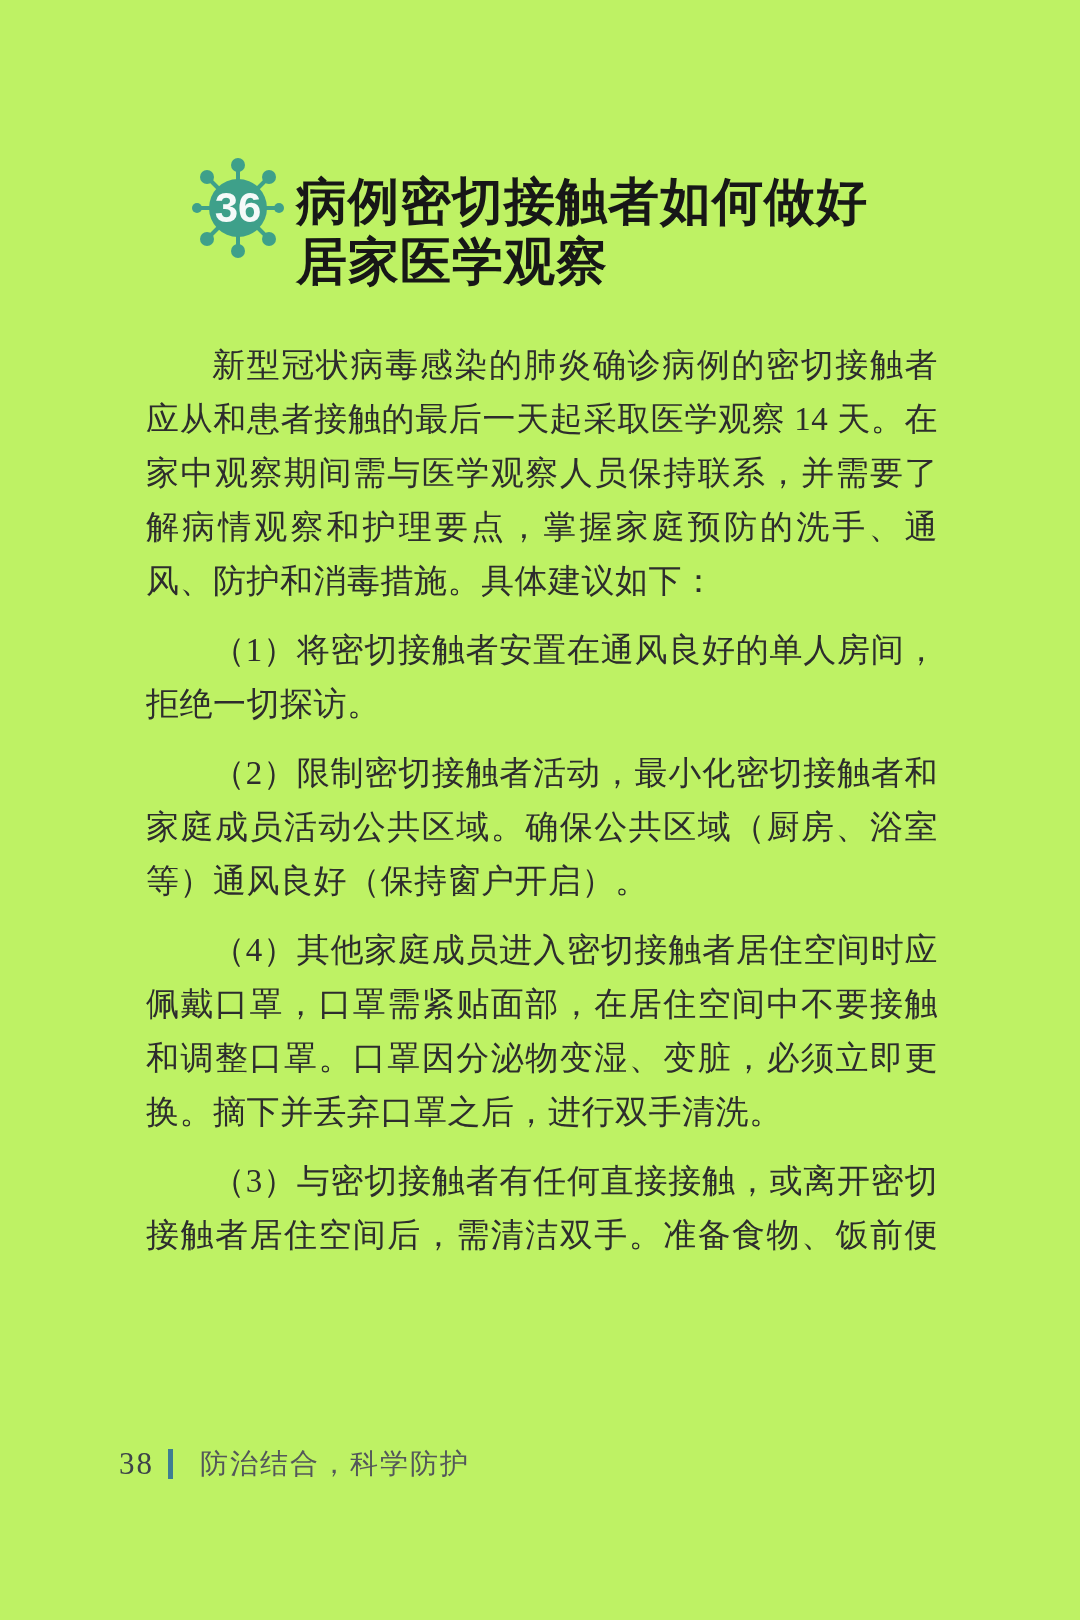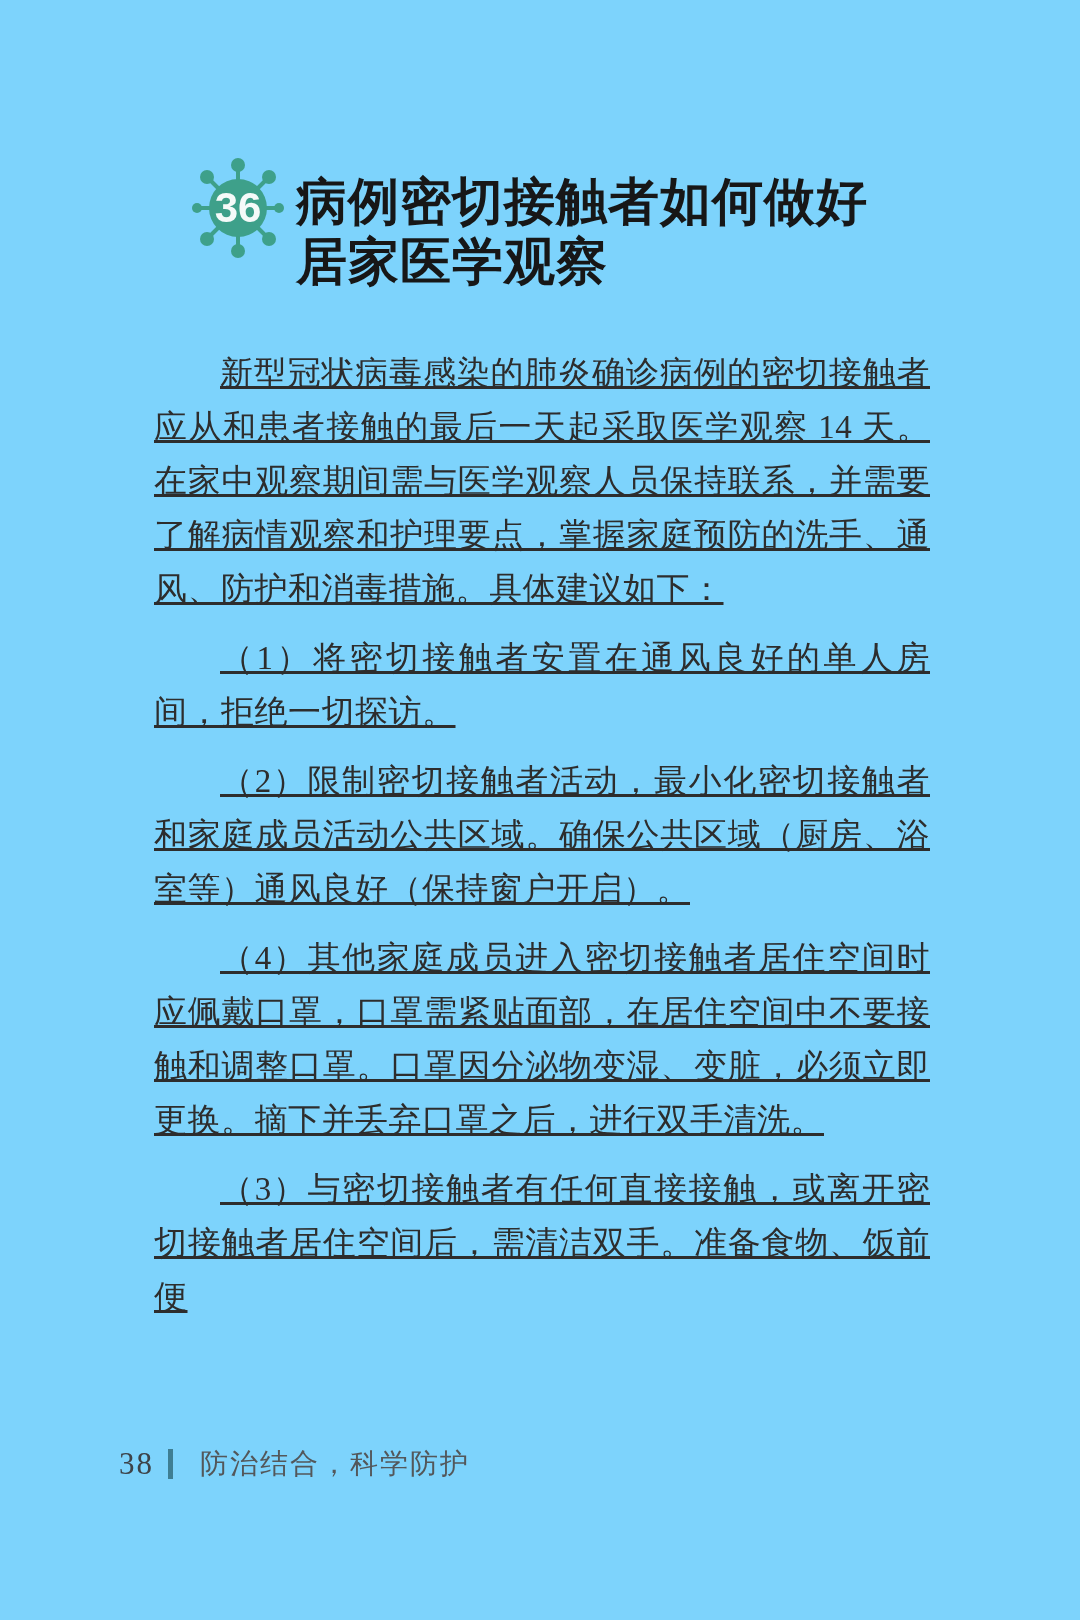--- a/index.html
+++ b/index.html
@@ -1,21 +1,21 @@
 <!DOCTYPE html>
 <html lang="zh" style="--icon_teal: #3EA08A; --footer_bar: #3E7E93;"><head>
 <meta charset="utf-8">
 <style>
   html, body { margin: 0; padding: 0; }
   body { background: #ffffff; }
   .page {
     position: relative;
     width: 1080px;
     height: 1620px;
-    background: #7dd3fc;
+    background: #bef264;
     overflow: hidden;
     font-family: "Liberation Serif", "DejaVu Serif", serif;
   }
 
   
   .header {
     position: absolute;
     top: 156px;
     left: 186px;
     display: flex;
@@ -47,29 +47,28 @@
   }
 
   
   .body-text {
     position: absolute;
     top: 338px;
     left: 146px;
     width: 792px;
   }
   .body-text p {
-    margin: 8px;
+    margin: 0;
     font-size: 33px;
     line-height: 54px;
     color: #2d2d2d;
     text-align: justify;
     text-justify: inter-ideograph;
     text-indent: 2em;
     letter-spacing: 0.5px;
-    text-decoration: underline;
   }
   .body-text p + p { margin-top: 15px; }
   .body-text p.continues { text-align-last: justify; }
 
   
   .footer {
     position: absolute;
     top: 1445px;
     left: 104px;
     display: flex;

